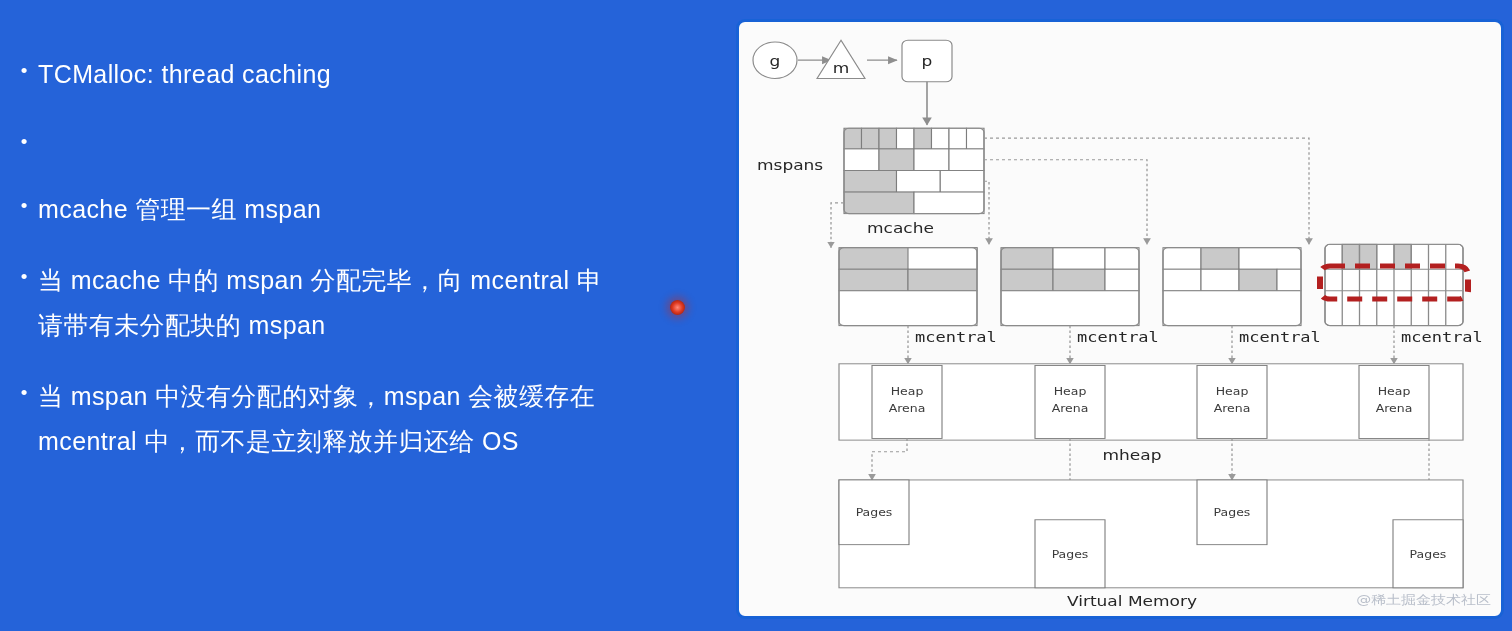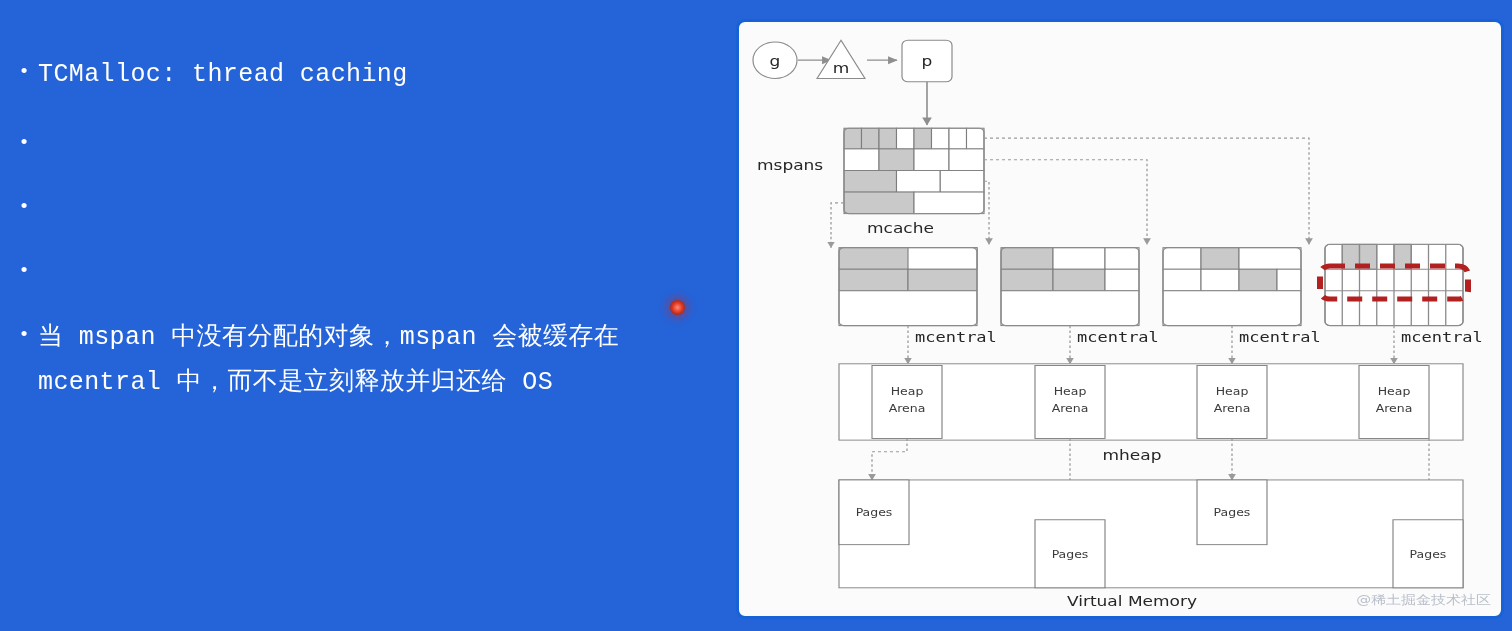--- a/index.html
+++ b/index.html
@@ -38,21 +38,20 @@
     line-height: 38px;
     color: #ffffff;
   }
   .bullet .btext {
     font-size: 25px;
     line-height: 45px;
     letter-spacing: 0.4px;
     color: #ffffff;
     white-space: pre-line;
     max-width: 650px;
-    font-family: Liberation Mono, monospace;
   }
 
   
   #cursor-dot {
     position: absolute;
     left: 670px; top: 300px;
     width: 15px; height: 15px;
     border-radius: 50%;
     background: radial-gradient(circle at 50% 50%, #ff8a7a 0%, #e03a22 45%, #b32713 70%, rgba(160,35,20,0) 100%);
     box-shadow: 0 0 7px 4px rgba(200,40,25,.35);
@@ -112,23 +111,26 @@
   <div id="bullets">
     <div class="bullet">
       <span class="dot">•</span>
       <span class="btext">TCMalloc: thread caching</span>
     </div>
     <div class="bullet">
       <span class="dot">•</span>
     </div>
     <div class="bullet">
       <span class="dot">•</span>
-    </div>
-    <div class="bullet">
-      <span class="dot">•</span>
+      <span class="btext">mcache 管理一组 mspan</span>
+    </div>
+    <div class="bullet">
+      <span class="dot">•</span>
+      <span class="btext">当 mcache 中的 mspan 分配完毕，向 mcentral 申
+请带有未分配块的 mspan</span>
     </div>
     <div class="bullet">
       <span class="dot">•</span>
       <span class="btext">当 mspan 中没有分配的对象，mspan 会被缓存在
 mcentral 中，而不是立刻释放并归还给 OS</span>
     </div>
   </div>
 
   <div id="cursor-dot"></div>
 

